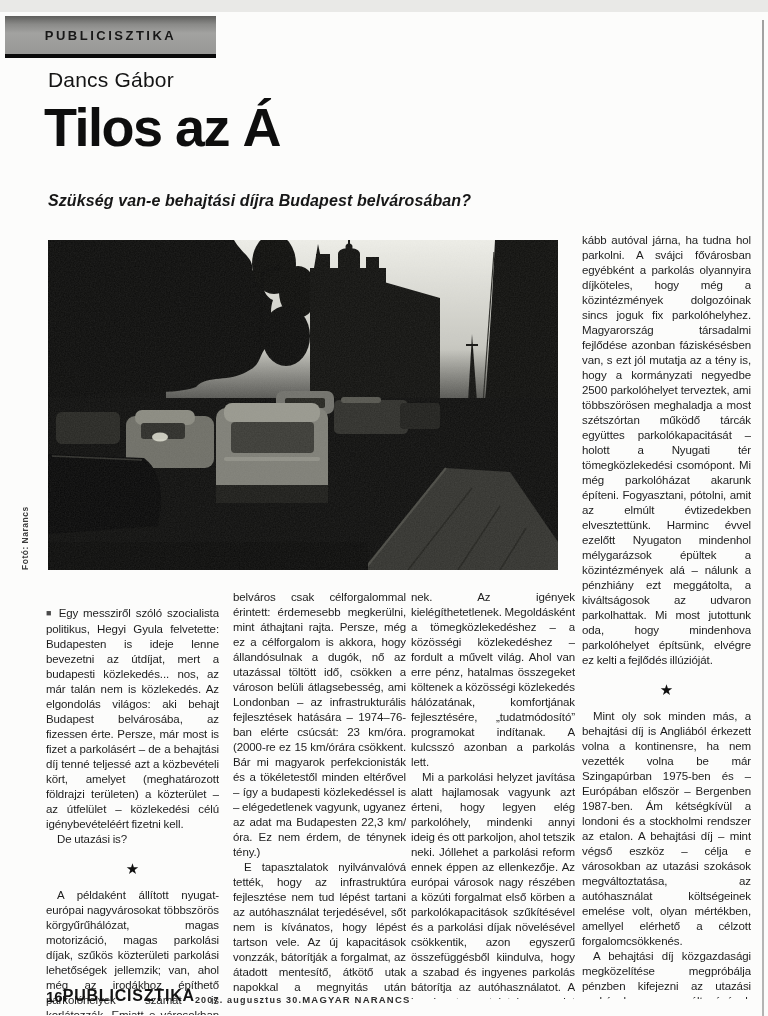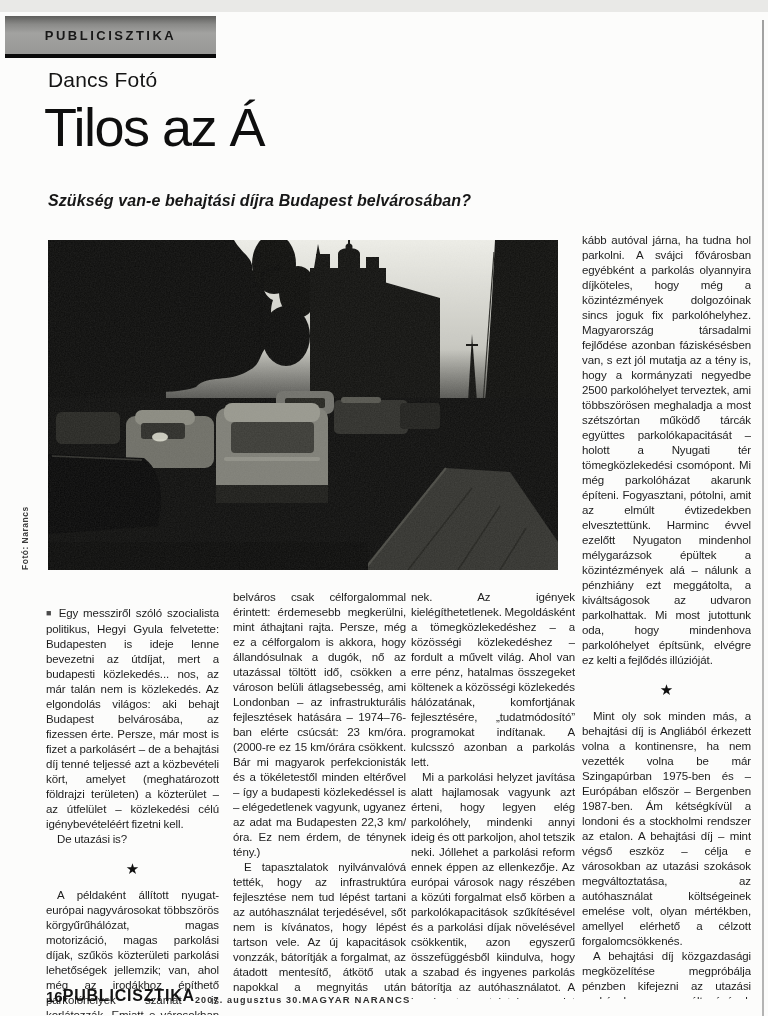--- a/index.html
+++ b/index.html
@@ -22,21 +22,21 @@
   }
   .tag-box span{
     font-size:13px;font-weight:700;letter-spacing:2.5px;color:#181818;
   }
   .author{
     position:absolute;left:48px;top:56px;
     font-size:21px;color:#141414;letter-spacing:.2px;
   }
   .title{
     position:absolute;left:44px;top:84px;
-    font-size:54px;font-weight:400;letter-spacing:-1.5px;color:#0e0e0e;
+    font-size:54px;font-weight:700;letter-spacing:-1.5px;color:#0e0e0e;
   }
   .subtitle{
     position:absolute;left:48px;top:180px;
     font-size:16px;font-style:italic;font-weight:700;color:#171717;letter-spacing:.1px;
   }
   .photo-wrap{
     position:absolute;left:48px;top:228px;width:510px;height:330px;
     background:#0c0c0b;overflow:hidden;
   }
   .photo-credit-wrap{
@@ -95,21 +95,21 @@
 </style>
 </head>
 <body>
 
 <div id="page">
 
   <div class="tag-box">
     <span>PUBLICISZTIKA</span>
   </div>
 
-  <div class="author">Dancs Fotó</div>
+  <div class="author">Dancs Gábor</div>
   <h1 class="title" style="margin:0">Tilos az Á</h1>
   <div class="subtitle">Szükség van-e behajtási díjra Budapest belvárosában?</div>
 
   <div class="photo-wrap">
     <svg width="510" height="330" viewBox="0 0 510 330" aria-hidden="true">
       <defs>
         <linearGradient id="skyGrad" x1="0" y1="0" x2="0" y2="1">
           <stop offset="0" stop-color="#efefe9"></stop>
           <stop offset="0.55" stop-color="#c9c9c2"></stop>
           <stop offset="1" stop-color="#8f8f88"></stop>

